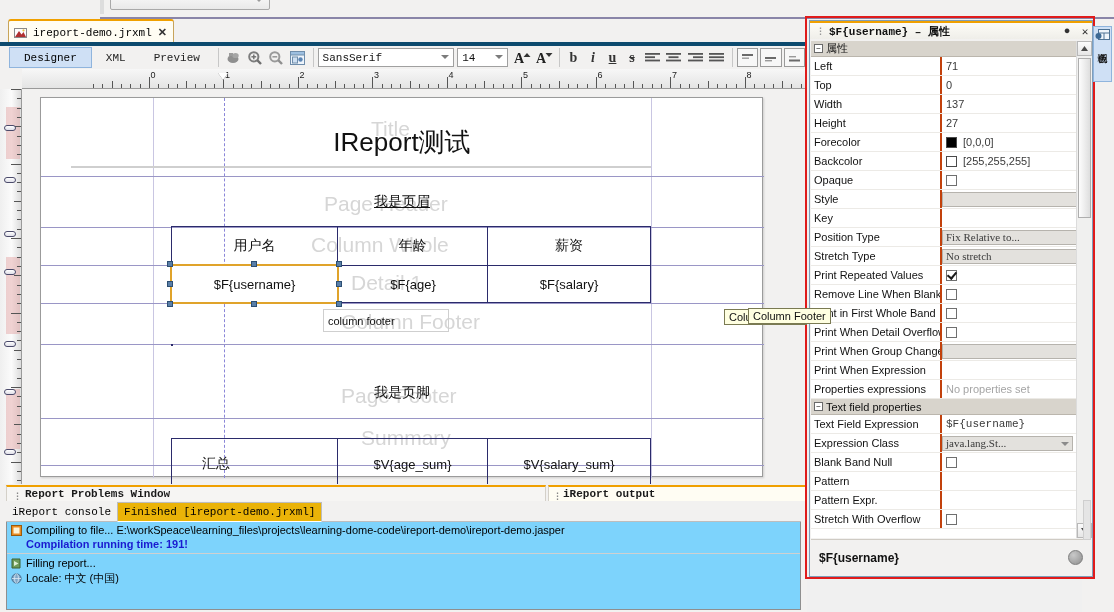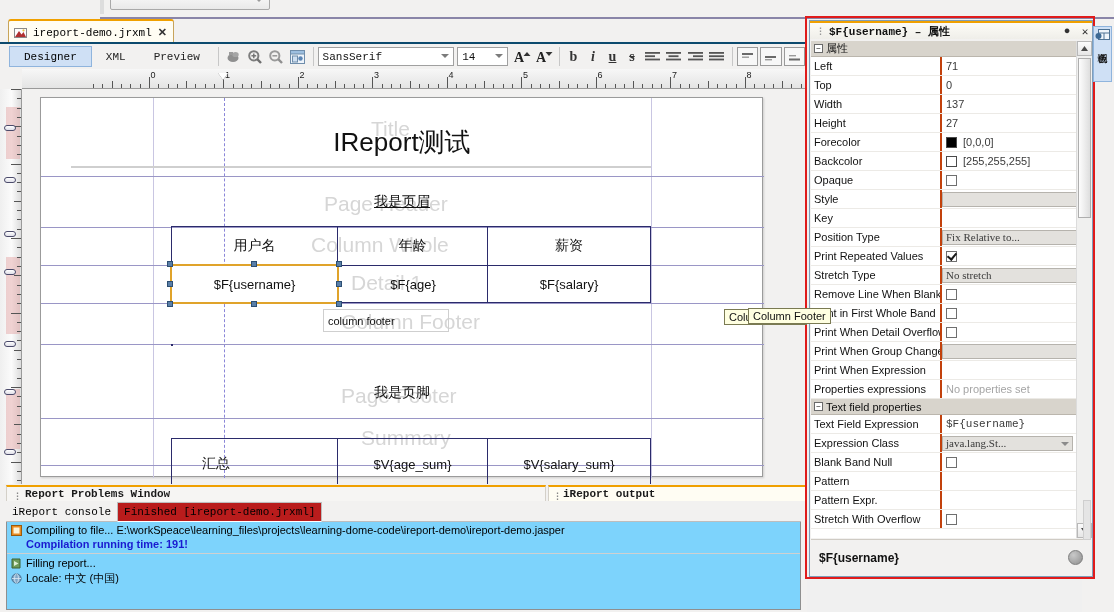--- a/index.html
+++ b/index.html
@@ -37,21 +37,21 @@
     padding:2px 6px 0 5px;
     display:flex; align-items:center; gap:6px;
     font-family:"Liberation Mono", monospace; font-size:11px;
   }
   #doctab .tabicon { width:13px;height:12px;position:relative;display:inline-block; }
   #doctab .closex { font-family:"Liberation Sans",sans-serif; font-weight:bold; font-size:11px; color:#333; cursor:pointer;}
 
   
   #toolbar {
     position:absolute; left:0; top:42px; width:807px; height:27px;
-    background:#f2f1f0; border-top:2px solid #0c4a6e;
+    background:#f2f1f0; border-top:4px solid #0c4a6e;
     display:flex; align-items:center;
   }
   .tbtn-designer {
     height:21px; margin-left:9px; padding:0 14px;
     background:#cfe0f5; border:1px solid #8fb4dd;
     font-family:"Liberation Mono", monospace; font-size:11px;
     display:flex;align-items:center;
   }
   .tbtn-plain {
     height:21px; padding:0 14px;
@@ -160,21 +160,21 @@
     border-left:1px solid #d4d0c8;
   }
   #bt-right-tab .dots { position:absolute; left:4px; top:3px; color:#888; font-size:9px;}
   #bt-subtabs {
     position:absolute; left:6px; top:19px; width:795px; height:19px;
     display:flex; align-items:flex-end; border-bottom:1px solid #bdbdbd;
   }
   .subtab {
     font-family:"Liberation Mono",monospace; font-size:11px; padding:2px 6px 2px 6px; line-height:14px;
   }
-  .subtab.sel { background:#b91c1c; border:1px solid #bdbdbd; border-bottom:1px solid #fff; position:relative; top:1px; }
+  .subtab.sel { background:#eab308; border:1px solid #bdbdbd; border-bottom:1px solid #fff; position:relative; top:1px; }
   #console {
     position:absolute; left:6px; top:38px; width:795px; height:88px;
     background:#7dd3fc; border:1px solid #8f8f8f; border-top:none;
     font-size:11px; overflow:hidden;
   }
   .cline { display:flex; align-items:center; gap:4px; padding:2px 0 0 4px; white-space:nowrap; }
   .cline .cico { width:11px;height:11px;flex:none; }
   .cline.bluebold { color:#1a1ad0; font-weight:bold; padding-left:19px; }
   #console .divider { height:1px;background:#d0d0d0;margin:3px 0 1px 0; }
 
@@ -759,29 +759,29 @@
               <span class="txt"></span>
             </div>
           </div>
           <div class="prow">
             <div class="plabel">Position Type</div>
             <div class="pval">
               <span class="pdrop"><span class="pdval">Fix Relative to...</span><span class="dd-arrow" style="right: 3px; top: 5px;"></span></span>
             </div>
           </div>
           <div class="prow">
+            <div class="plabel">Stretch Type</div>
+            <div class="pval">
+              <span class="pdrop"><span class="pdval">No stretch</span><span class="dd-arrow" style="right: 3px; top: 5px;"></span></span>
+            </div>
+          </div>
+          <div class="prow">
             <div class="plabel">Print Repeated Values</div>
             <div class="pval">
               <span class="cbx on"></span>
-            </div>
-          </div>
-          <div class="prow">
-            <div class="plabel">Stretch Type</div>
-            <div class="pval">
-              <span class="pdrop"><span class="pdval">No stretch</span><span class="dd-arrow" style="right: 3px; top: 5px;"></span></span>
             </div>
           </div>
           <div class="prow">
             <div class="plabel">Remove Line When Blank</div>
             <div class="pval">
               <span class="cbx"></span>
             </div>
           </div>
           <div class="prow">
             <div class="plabel">Print in First Whole Band</div>

